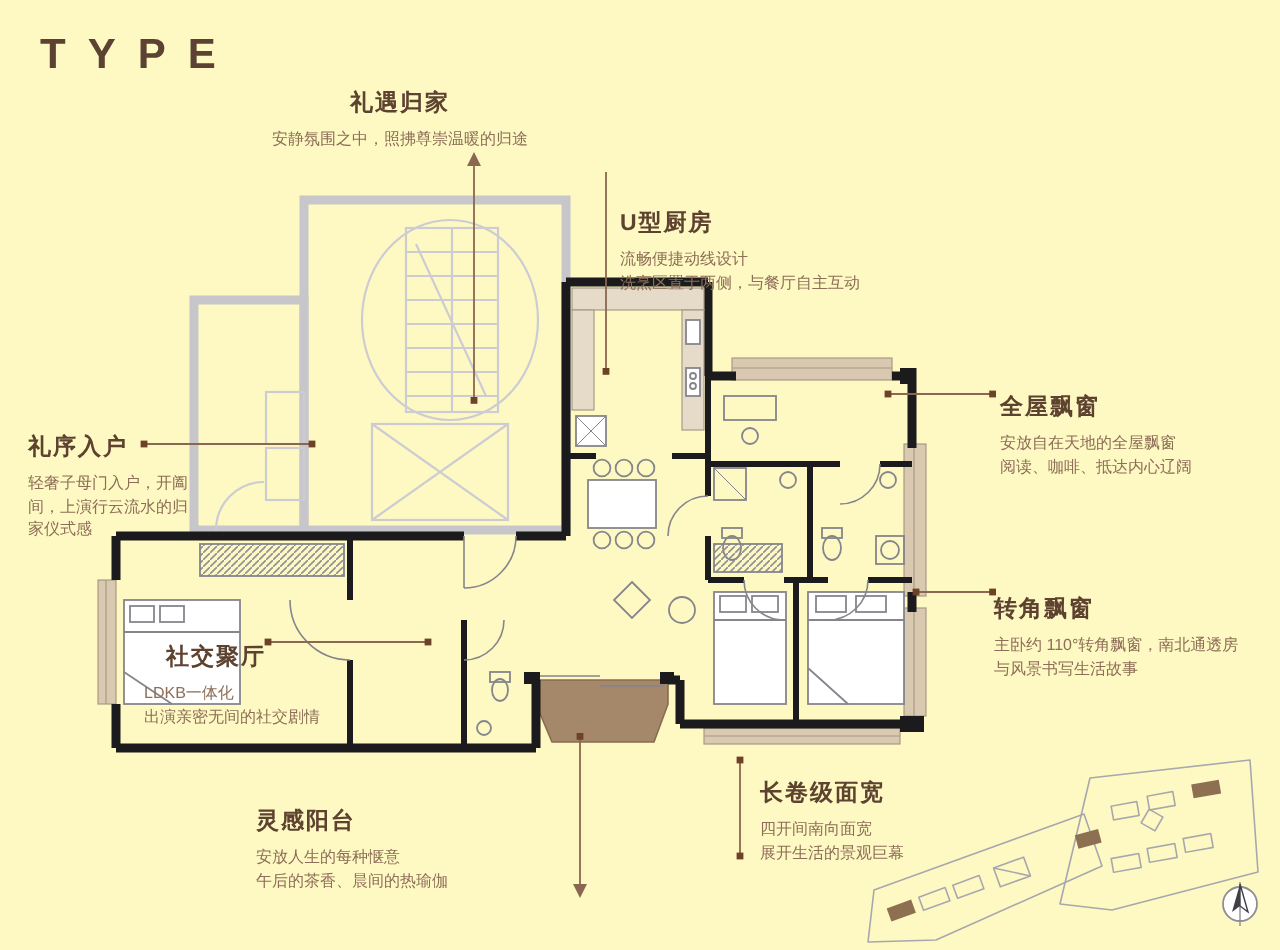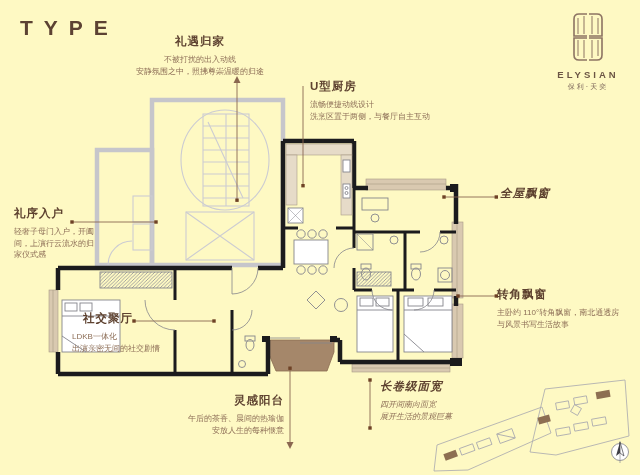--- a/index.html
+++ b/index.html
@@ -4,25 +4,25 @@
 <style>
   html,body{margin:0;padding:0;background:#ffffff;}
   #canvas{position:relative;width:640px;height:475px;background:#fef9c3;overflow:hidden;
           font-family:"Liberation Sans","DejaVu Sans",sans-serif;}
   #plan-svg{position:absolute;left:0;top:0;z-index:1;}
   .type-heading{position:absolute;left:20px;top:16px;font-size:21px;font-weight:700;
           letter-spacing:11px;color:#5c4233;z-index:2;}
   .logo{position:absolute;left:540px;top:12px;width:96px;text-align:center;z-index:2;}
   .logo-name{font-size:9.5px;letter-spacing:3px;color:#6b5544;margin-top:3px;font-weight:600;}
   .logo-cn{font-size:7px;letter-spacing:2px;color:#7c665a;margin-top:2px;}
-  .ann{position:absolute;z-index:2;}
+  .ann{position:absolute;z-index:2;margin-top:10px;}
   .ann-title{font-size:11.5px;font-weight:700;color:#5e4230;letter-spacing:1px;}
   .ann-body{font-size:8px;color:#8d6e57;line-height:11.5px;margin-top:5px;}
   .center{text-align:center;}
-  .right{text-align:right;}
+  .right{text-align:left;}
 </style>
 </head>
 <body>
 
 <div id="canvas">
 
   <svg id="plan-svg" width="640" height="475" viewBox="0 0 640 475">
     <defs>
       <pattern id="hatch" width="3.5" height="3.5" patternUnits="userSpaceOnUse">
         <path d="M0,3.5 L3.5,0" stroke="#8f8f96" stroke-width="0.8"></path>
@@ -210,53 +210,42 @@
     <g>
       <circle cx="620" cy="452" r="8.5" fill="#ffffff" stroke="#8d8d94" stroke-width="0.9"></circle>
       <path d="M620,441 V463" stroke="#8d8d94" stroke-width="0.7"></path>
       <path d="M620,442 L616,456 L620,453 Z" fill="#3f3f45"></path>
       <path d="M620,442 L624,456 L620,453 Z" fill="#ffffff" stroke="#3f3f45" stroke-width="0.7"></path>
     </g>
   </svg>
 
   <div class="type-heading">TYPE</div>
 
-  <div class="logo">
-    <svg width="34" height="50" viewBox="0 0 34 50">
-      <g stroke="#8d7463" stroke-width="1.6" fill="none">
-        <path d="M16,24 H3 V7 Q3,2 8,2 H16"></path>
-        <path d="M16,26 H3 V43 Q3,48 8,48 H16"></path>
-        <path d="M18,24 H31 V7 Q31,2 26,2 H18"></path>
-        <path d="M18,26 H31 V43 Q31,48 26,48 H18"></path>
-        <path d="M7,6 V22 M7,28 V44 M27,6 V22 M27,28 V44" stroke-width="1"></path>
-        <path d="M13,4 V22 M13,28 V46 M21,4 V22 M21,28 V46" stroke-width="1"></path>
-      </g>
-    </svg>
-    <div class="logo-name">ELYSIAN</div>
-    <div class="logo-cn">保利·天奕</div>
-  </div>
 
   <div class="ann center" style="left:105px;top:34px;width:190px;">
     <div class="ann-title">礼遇归家</div>
     <div class="ann-body">
-      <div>不被打扰的出入动线</div>
       <div>安静氛围之中，照拂尊崇温暖的归途</div>
     </div>
   </div>
 
-  <div class="ann" style="left:310px;top:79px;">
+  <div class="ann" style="left:310px;top:94px;">
     <div class="ann-title">U型厨房</div>
     <div class="ann-body">
       <div>流畅便捷动线设计</div>
       <div>洗烹区置于两侧，与餐厅自主互动</div>
     </div>
   </div>
 
-  <div class="ann" style="left:500px;top:186px;font-style:italic;">
+  <div class="ann" style="left:500px;top:186px;">
     <div class="ann-title">全屋飘窗</div>
+    <div class="ann-body">
+      <div>安放自在天地的全屋飘窗</div>
+      <div>阅读、咖啡、抵达内心辽阔</div>
+    </div>
   </div>
 
   <div class="ann" style="left:497px;top:287px;width:138px;">
     <div class="ann-title">转角飘窗</div>
     <div class="ann-body">
       <div>主卧约 110°转角飘窗，南北通透房</div>
       <div>与风景书写生活故事</div>
     </div>
   </div>
 
@@ -273,26 +262,26 @@
     <div class="ann-body">
       <div>轻奢子母门入户，开阖</div>
       <div>间，上演行云流水的归</div>
       <div>家仪式感</div>
     </div>
   </div>
 
   <div class="ann right" style="left:128px;top:393px;width:156px;">
     <div class="ann-title">灵感阳台</div>
     <div class="ann-body">
+      <div>安放人生的每种惬意</div>
       <div>午后的茶香、晨间的热瑜伽</div>
-      <div>安放人生的每种惬意</div>
-    </div>
-  </div>
-
-  <div class="ann" style="left:380px;top:379px;font-style:italic;">
+    </div>
+  </div>
+
+  <div class="ann" style="left:380px;top:379px;">
     <div class="ann-title">长卷级面宽</div>
     <div class="ann-body">
       <div>四开间南向面宽</div>
       <div>展开生活的景观巨幕</div>
     </div>
   </div>
 
 </div>
 
 </body></html>

